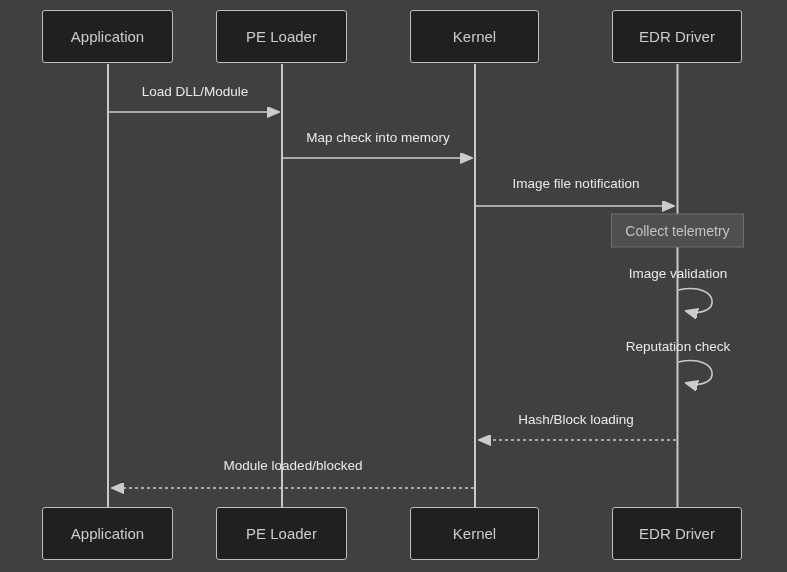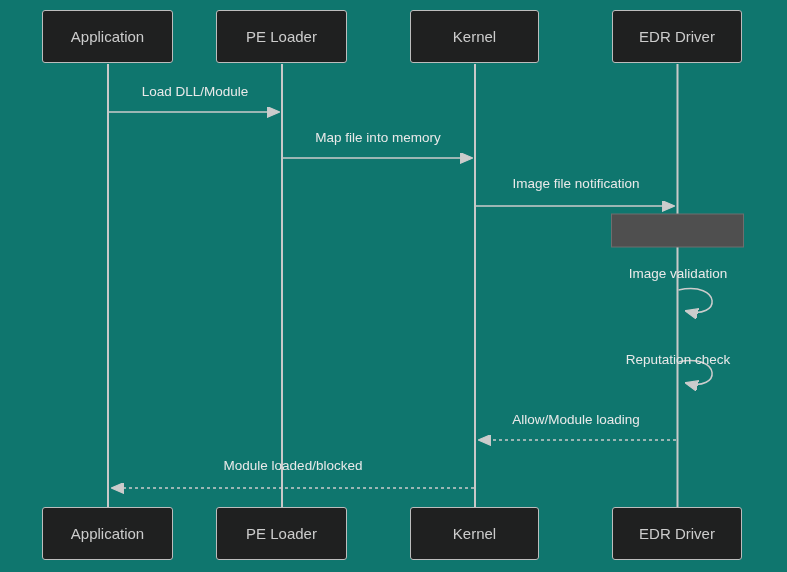--- a/index.html
+++ b/index.html
@@ -4,21 +4,21 @@
 <style>
   html, body {
     margin: 0;
     padding: 0;
     background: #000000;
   }
   .canvas {
     position: relative;
     width: 787px;
     height: 572px;
-    background: #0f766e;
+    background: #404040;
     font-family: "Liberation Sans", "DejaVu Sans", sans-serif;
     overflow: hidden;
   }
   .layer {
     position: absolute;
     left: 0; top: 0;
   }
   .actor-box {
     position: absolute;
     height: 51px;
@@ -110,20 +110,21 @@
     <span>PE Loader</span>
   </div>
   <div class="actor-box" style="left:410px; top:507px; width:127px;">
     <span>Kernel</span>
   </div>
   <div class="actor-box" style="left:612px; top:507px; width:128px;">
     <span>EDR Driver</span>
   </div>
 
   <div class="msg-label" style="left:195px; top:84px;">Load DLL/Module</div>
-  <div class="msg-label" style="left:378px; top:130px;">Map file into memory</div>
+  <div class="msg-label" style="left:378px; top:130px;">Map check into memory</div>
   <div class="msg-label" style="left:576px; top:176px;">Image file notification</div>
+  <div class="note-label">Collect telemetry</div>
   <div class="msg-label" style="left:678px; top:266px;">Image validation</div>
-  <div class="msg-label" style="left:678px; top:339px;margin-top:13px;">Reputation check</div>
-  <div class="msg-label" style="left:576px; top:412px;">Allow/Module loading</div>
+  <div class="msg-label" style="left:678px; top:339px;">Reputation check</div>
+  <div class="msg-label" style="left:576px; top:412px;">Hash/Block loading</div>
   <div class="msg-label" style="left:293px; top:458px;">Module loaded/blocked</div>
 
 </div>
 
 </body></html>

